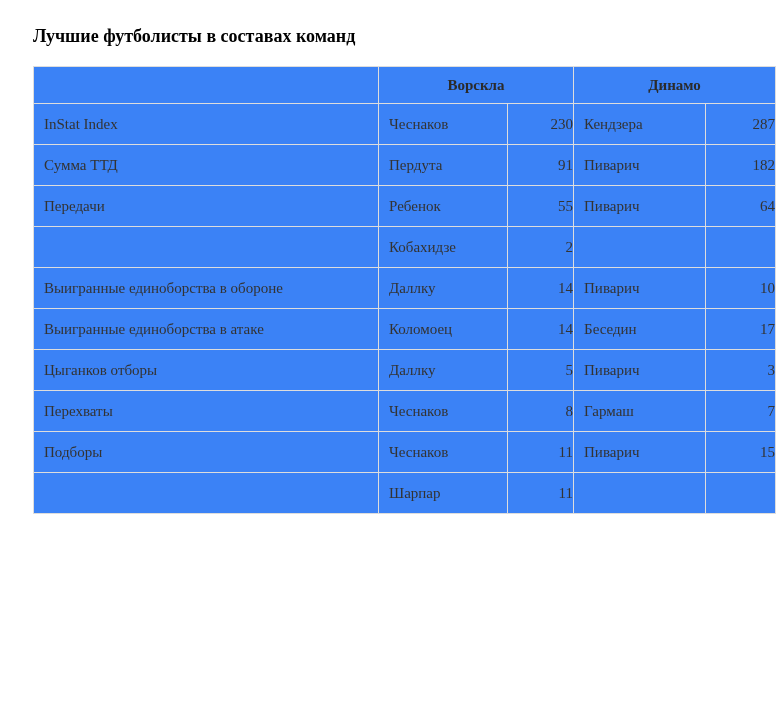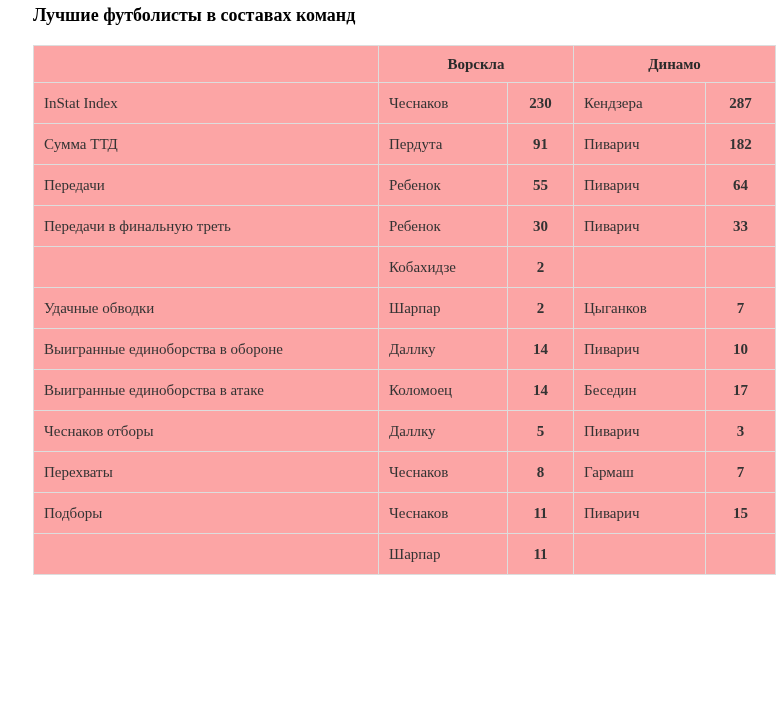--- a/index.html
+++ b/index.html
@@ -8,35 +8,35 @@
     background: #ffffff;
   }
   body {
     width: 783px;
     height: 718px;
     overflow: hidden;
     font-family: "Liberation Serif", "DejaVu Serif", serif;
     color: #333333;
   }
   .page {
-    padding: 5px 8px 0 33px;
+    padding: 26px 8px 0 33px;
   }
   .page-title {
     font-size: 18px;
     line-height: 21px;
     font-weight: bold;
     color: #000000;
     margin: 0 0 19px 0;
     font-family: "Liberation Serif", "DejaVu Serif", serif;
   }
   table.stats-table {
     border-collapse: collapse;
     table-layout: fixed;
     width: 742px;
-    background: #fca5a5;
+    background: #3b82f6;
   }
   table.stats-table th,
   table.stats-table td {
     border: 1px solid #dddddd;
     font-size: 15px;
     color: #333333;
     vertical-align: middle;
     overflow: hidden;
     white-space: nowrap;
   }
@@ -47,23 +47,22 @@
     text-align: center;
     padding: 0;
   }
   table.stats-table td {
     height: 40px;
     padding: 0 0 0 10px;
     text-align: left;
     font-weight: normal;
   }
   table.stats-table td.val {
-    text-align: center;
+    text-align: right;
     padding: 0;
-    font-weight: bold;
   }
 </style>
 </head>
 <body>
 
 <div class="page">
   <h1 class="page-title">Лучшие футболисты в составах команд</h1>
 
   <table class="stats-table">
     <colgroup>
@@ -97,56 +96,42 @@
           <td class="val">182</td>
         </tr>
         <tr>
           <td>Передачи</td>
           <td>Ребенок</td>
           <td class="val">55</td>
           <td>Пиварич</td>
           <td class="val">64</td>
         </tr>
         <tr>
-          <td>Передачи в финальную треть</td>
-          <td>Ребенок</td>
-          <td class="val">30</td>
-          <td>Пиварич</td>
-          <td class="val">33</td>
-        </tr>
-        <tr>
           <td></td>
           <td>Кобахидзе</td>
           <td class="val">2</td>
           <td></td>
           <td class="val"></td>
-        </tr>
-        <tr>
-          <td>Удачные обводки</td>
-          <td>Шарпар</td>
-          <td class="val">2</td>
-          <td>Цыганков</td>
-          <td class="val">7</td>
         </tr>
         <tr>
           <td>Выигранные единоборства в обороне</td>
           <td>Даллку</td>
           <td class="val">14</td>
           <td>Пиварич</td>
           <td class="val">10</td>
         </tr>
         <tr>
           <td>Выигранные единоборства в атаке</td>
           <td>Коломоец</td>
           <td class="val">14</td>
           <td>Беседин</td>
           <td class="val">17</td>
         </tr>
         <tr>
-          <td>Чеснаков отборы</td>
+          <td>Цыганков отборы</td>
           <td>Даллку</td>
           <td class="val">5</td>
           <td>Пиварич</td>
           <td class="val">3</td>
         </tr>
         <tr>
           <td>Перехваты</td>
           <td>Чеснаков</td>
           <td class="val">8</td>
           <td>Гармаш</td>

